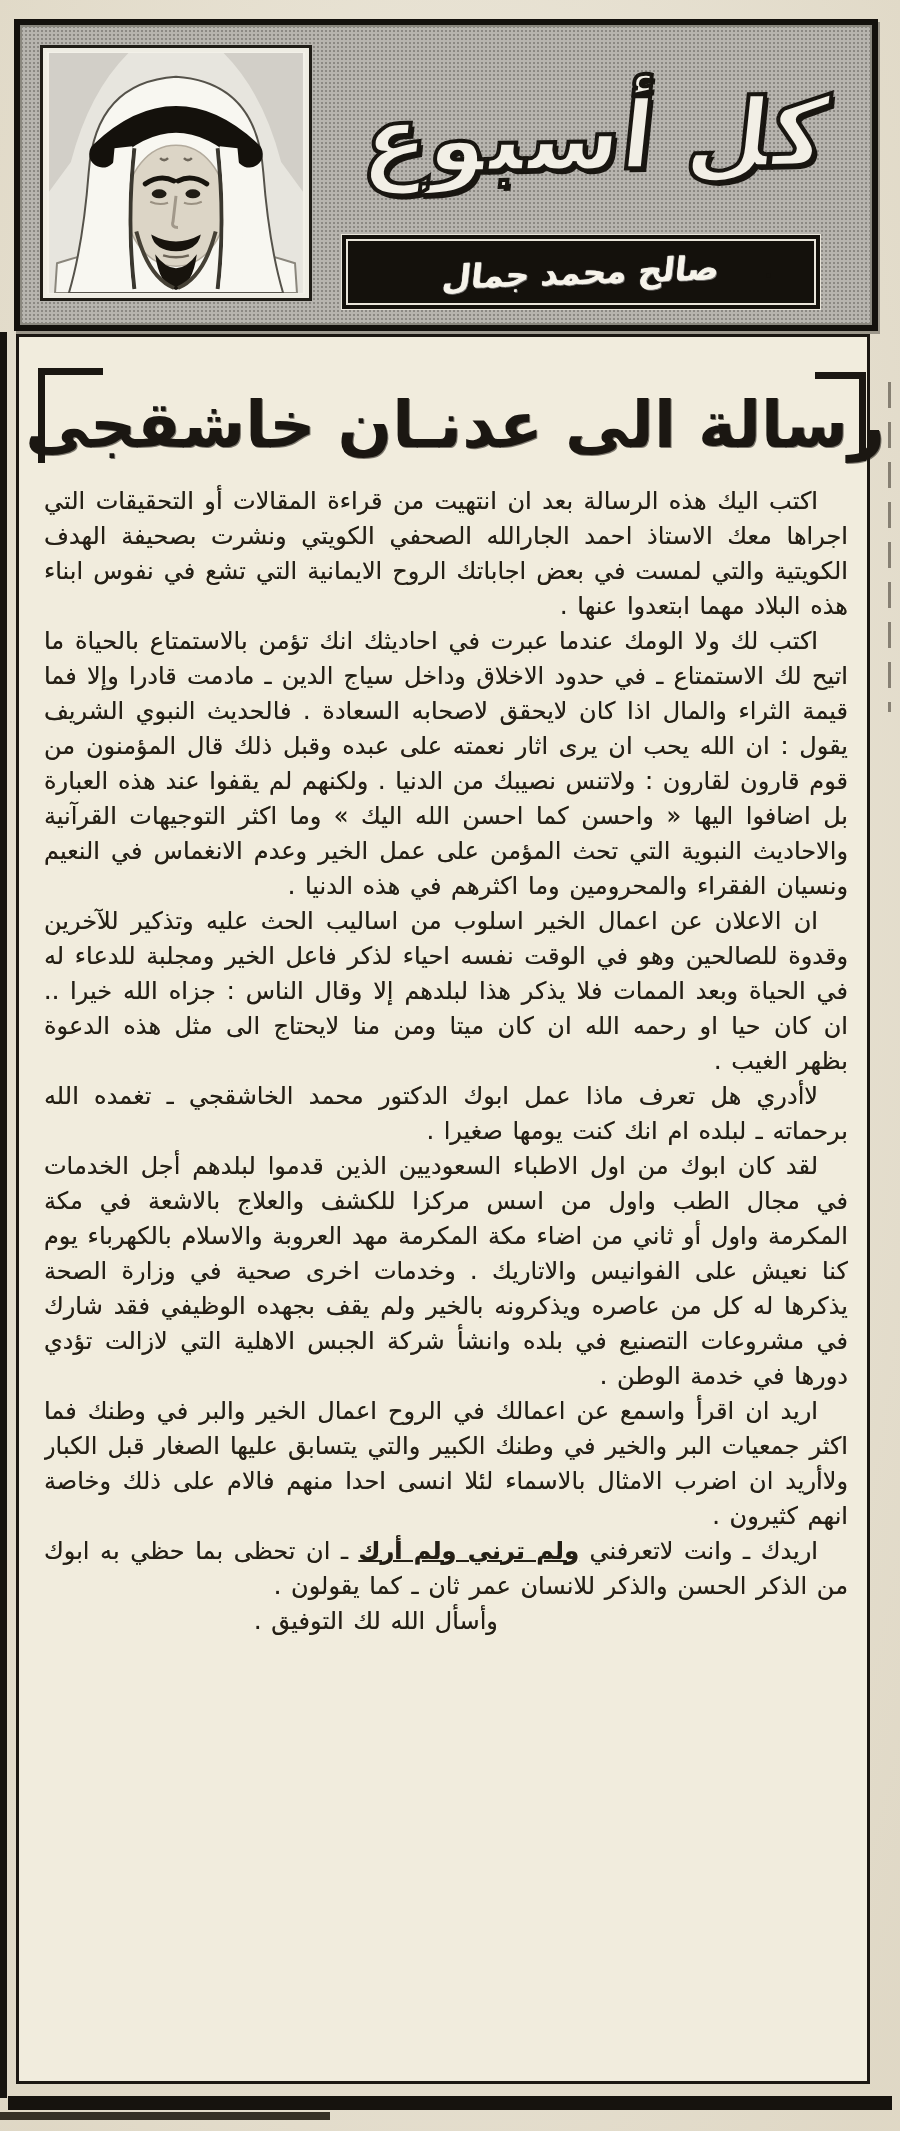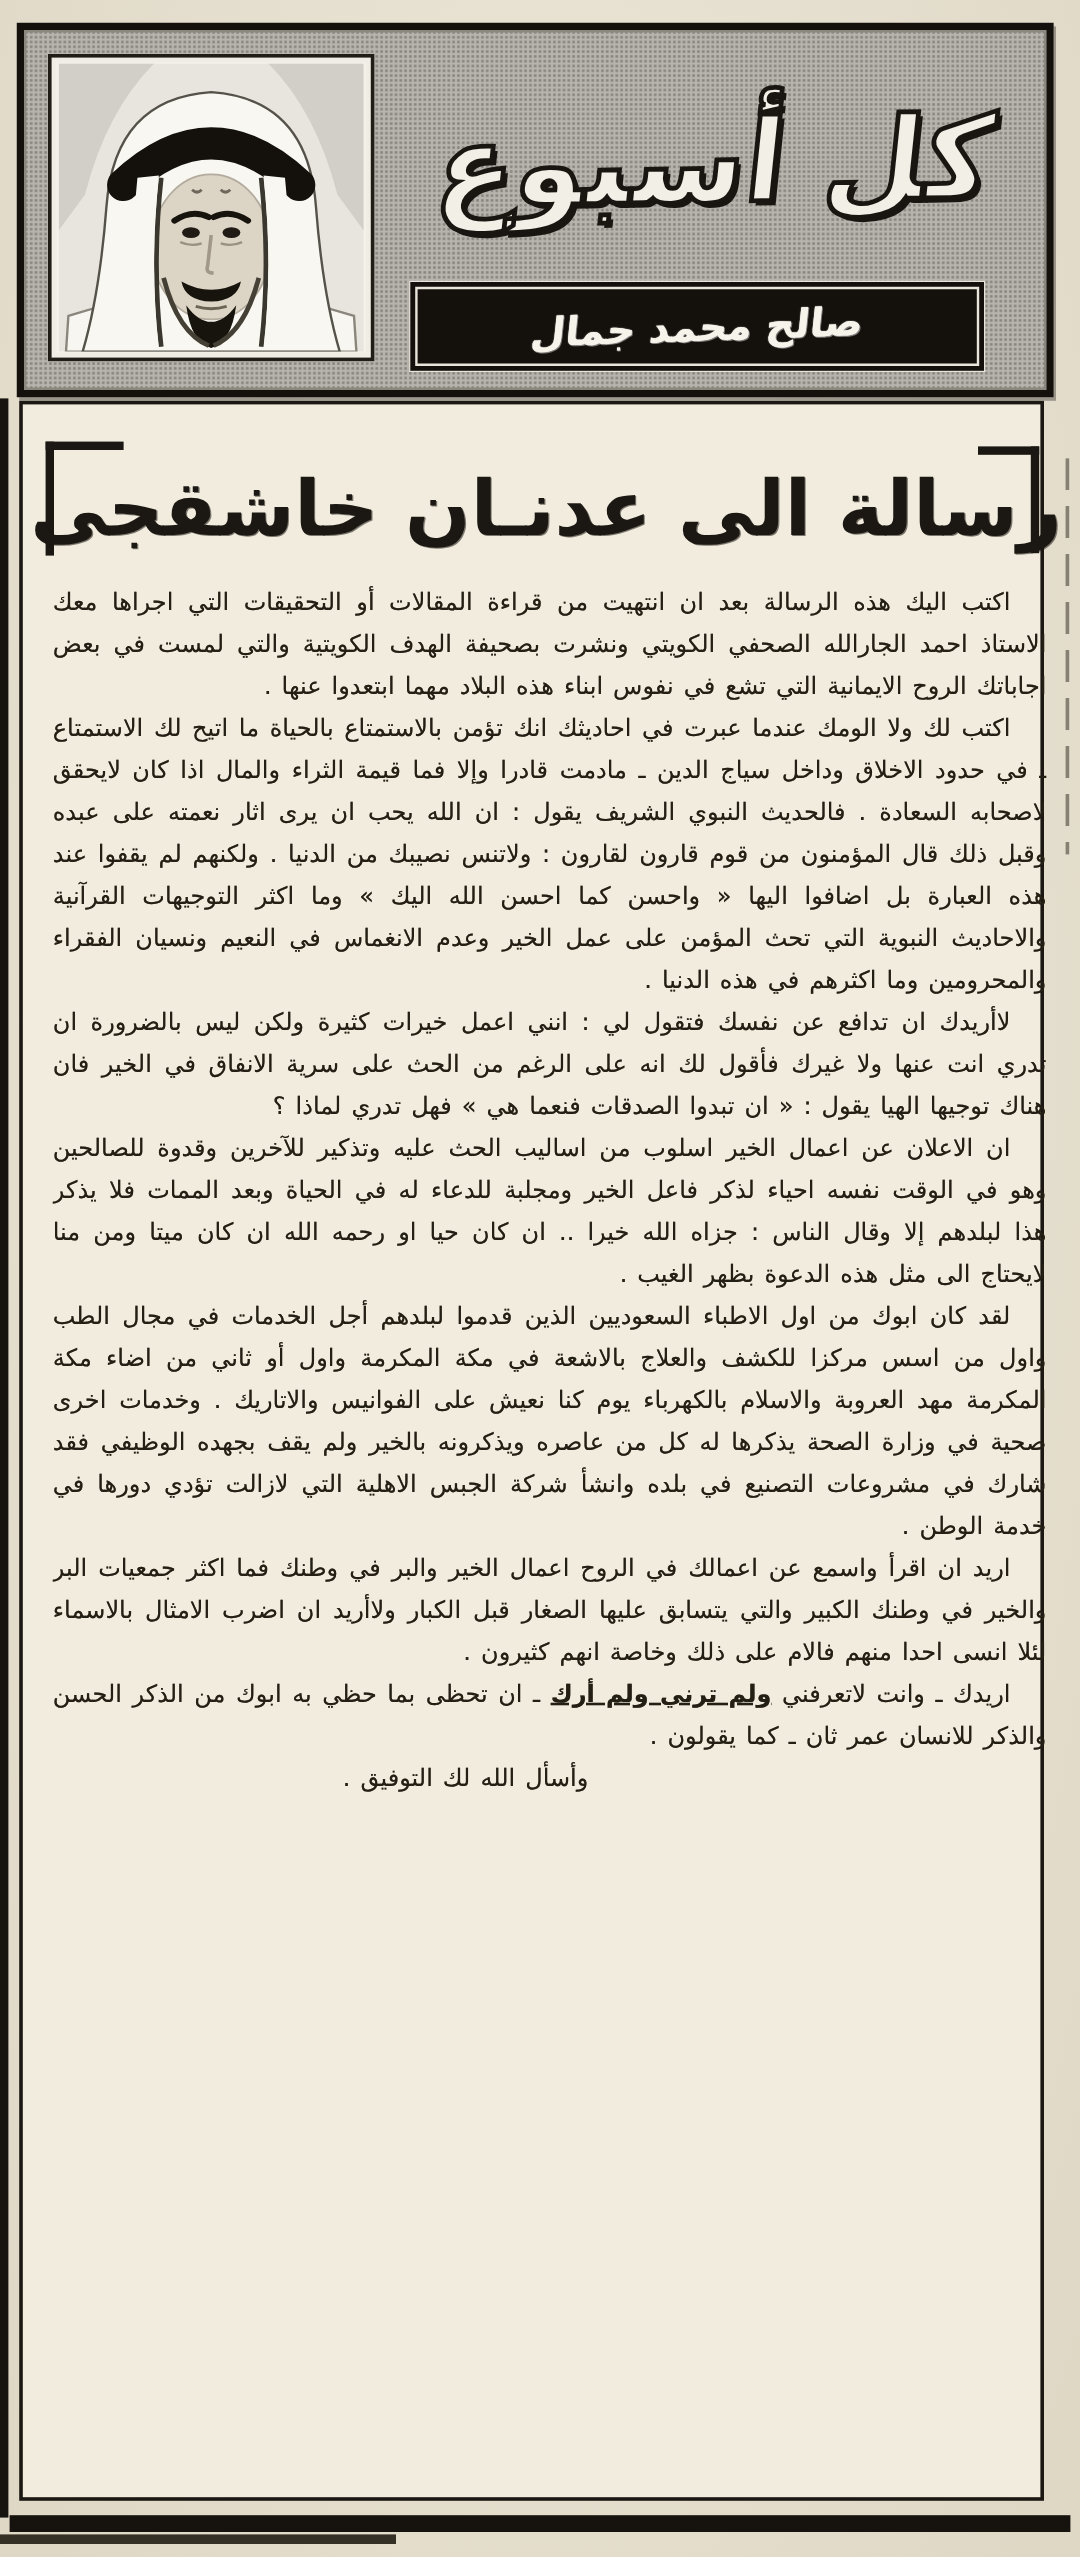--- a/index.html
+++ b/index.html
@@ -87,24 +87,24 @@
   .headline{
     position:absolute;left:70px;right:60px;top:0;height:100%;
     display:flex;align-items:center;justify-content:center;
     direction:rtl;
     font-size:64px;font-weight:bold;color:#1b1712;
     text-shadow:1px 1px 0 rgba(27,23,18,.55);
     white-space:nowrap;
   }
   
   .body-text{
-    position:absolute;left:44px;right:28px;top:484px;height:1590px;
+    position:absolute;left:44px;right:52px;top:484px;height:1590px;
     direction:rtl;
     text-align:justify;
-    font-size:20px;line-height:35px;
+    font-size:24px;line-height:35px;
     color:#241f15;
     word-spacing:2px;
     text-shadow:0 0 .5px rgba(35,28,16,.65);
     overflow:hidden;
   }
   .body-text p{margin:0;text-indent:30px;}
   .body-text p.closing{text-indent:140px;text-align:center;}
   .u{text-decoration:underline;text-decoration-thickness:2px;font-weight:bold;margin-top:24px;}
 </style>
 </head>
@@ -169,22 +169,22 @@
 
   <div class="headline-row">
     <div class="bracket-left"></div>
     <div class="headline">رسالة الى عدنـان خاشقجى</div>
     <div class="bracket-right"></div>
   </div>
 
   <div class="body-text" lang="ar">
     <p>اكتب اليك هذه الرسالة بعد ان انتهيت من قراءة المقالات أو التحقيقات التي اجراها معك الاستاذ احمد الجارالله الصحفي الكويتي ونشرت بصحيفة الهدف الكويتية والتي لمست في بعض اجاباتك الروح الايمانية التي تشع في نفوس ابناء هذه البلاد مهما ابتعدوا عنها .</p>
     <p>اكتب لك ولا الومك عندما عبرت في احاديثك انك تؤمن بالاستمتاع بالحياة ما اتيح لك الاستمتاع ـ في حدود الاخلاق وداخل سياج الدين ـ مادمت قادرا وإلا فما قيمة الثراء والمال اذا كان لايحقق لاصحابه السعادة . فالحديث النبوي الشريف يقول : ان الله يحب ان يرى اثار نعمته على عبده وقبل ذلك قال المؤمنون من قوم قارون لقارون : ولاتنس نصيبك من الدنيا . ولكنهم لم يقفوا عند هذه العبارة بل اضافوا اليها « واحسن كما احسن الله اليك » وما اكثر التوجيهات القرآنية والاحاديث النبوية التي تحث المؤمن على عمل الخير وعدم الانغماس في النعيم ونسيان الفقراء والمحرومين وما اكثرهم في هذه الدنيا .</p>
-    <p>لاأريدك ان تدافع عن نفسك فتقول لي : انني اعمل خيرات كثيرة ولكن ليس بالضرورة ان تدري انت عنها ولا غيرك فأقول لك انه على الرغم من الحث على سرية الانفاق في الخير فان هناك توجيها الهيا يقول : « ان تبدوا الصدقات فنعما هي » فهل تدري لماذا ؟</p>
     <p>ان الاعلان عن اعمال الخير اسلوب من اساليب الحث عليه وتذكير للآخرين وقدوة للصالحين وهو في الوقت نفسه احياء لذكر فاعل الخير ومجلبة للدعاء له في الحياة وبعد الممات فلا يذكر هذا لبلدهم إلا وقال الناس : جزاه الله خيرا .. ان كان حيا او رحمه الله ان كان ميتا ومن منا لايحتاج الى مثل هذه الدعوة بظهر الغيب .</p>
+    <p>لاأدري هل تعرف ماذا عمل ابوك الدكتور محمد الخاشقجي ـ تغمده الله برحماته ـ لبلده ام انك كنت يومها صغيرا .</p>
     <p>لقد كان ابوك من اول الاطباء السعوديين الذين قدموا لبلدهم أجل الخدمات في مجال الطب واول من اسس مركزا للكشف والعلاج بالاشعة في مكة المكرمة واول أو ثاني من اضاء مكة المكرمة مهد العروبة والاسلام بالكهرباء يوم كنا نعيش على الفوانيس والاتاريك . وخدمات اخرى صحية في وزارة الصحة يذكرها له كل من عاصره ويذكرونه بالخير ولم يقف بجهده الوظيفي فقد شارك في مشروعات التصنيع في بلده وانشأ شركة الجبس الاهلية التي لازالت تؤدي دورها في خدمة الوطن .</p>
     <p>اريد ان اقرأ واسمع عن اعمالك في الروح اعمال الخير والبر في وطنك فما اكثر جمعيات البر والخير في وطنك الكبير والتي يتسابق عليها الصغار قبل الكبار ولاأريد ان اضرب الامثال بالاسماء لئلا انسى احدا منهم فالام على ذلك وخاصة انهم كثيرون .</p>
     <p><span>اريدك ـ وانت لاتعرفني </span><span class="u">ولم ترني ولم أرك</span><span> ـ ان تحظى بما حظي به ابوك من الذكر الحسن والذكر للانسان عمر ثان ـ كما يقولون .</span></p>
     <p class="closing">وأسأل الله لك التوفيق .</p>
   </div>
 
   <div class="bottom-rule"></div>
   <div class="bottom-rule-2"></div>
 
 </div>

